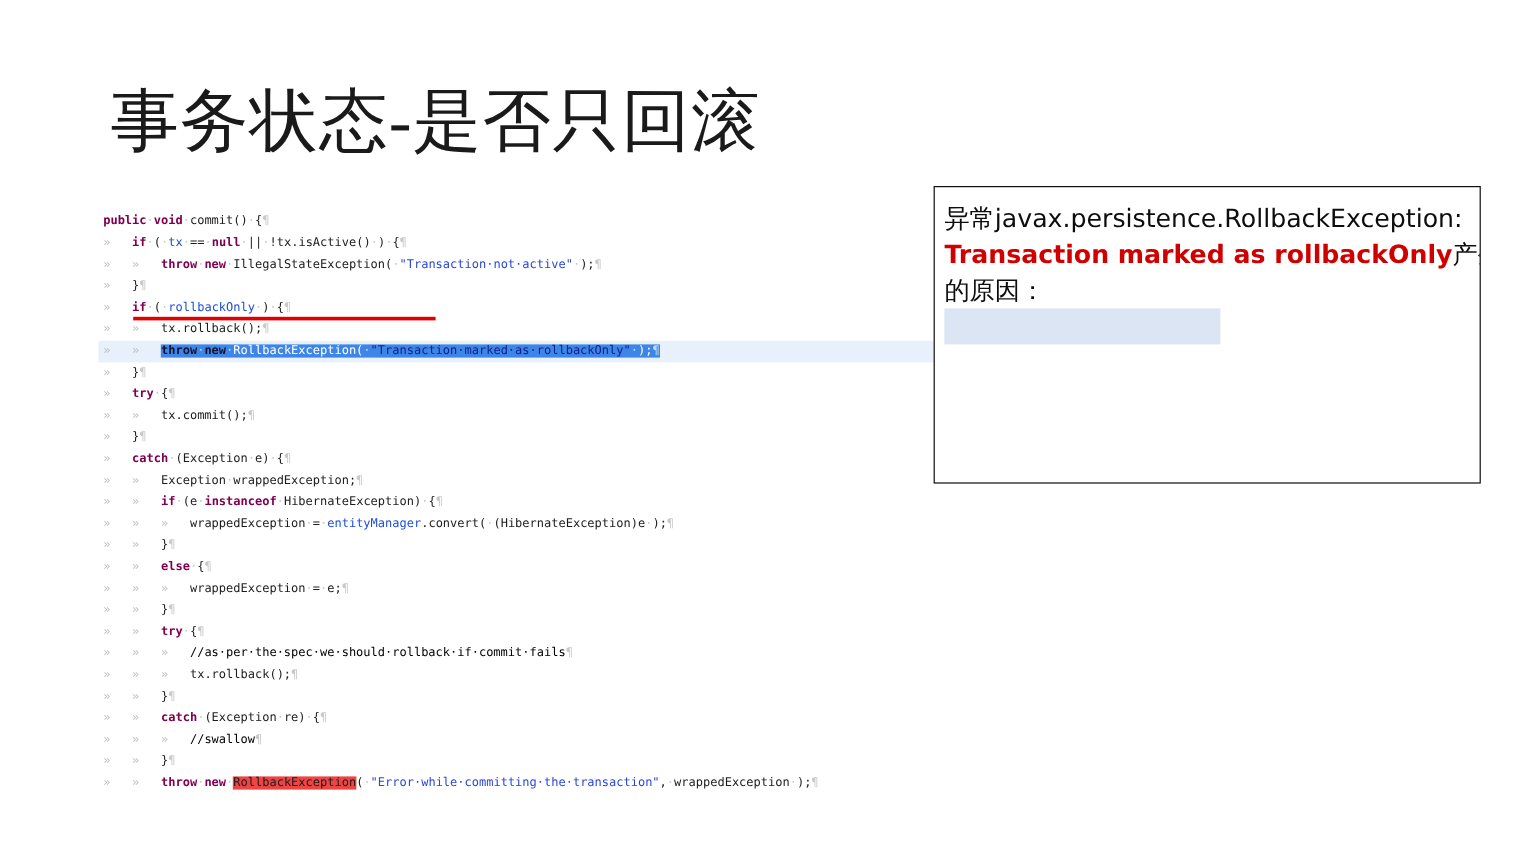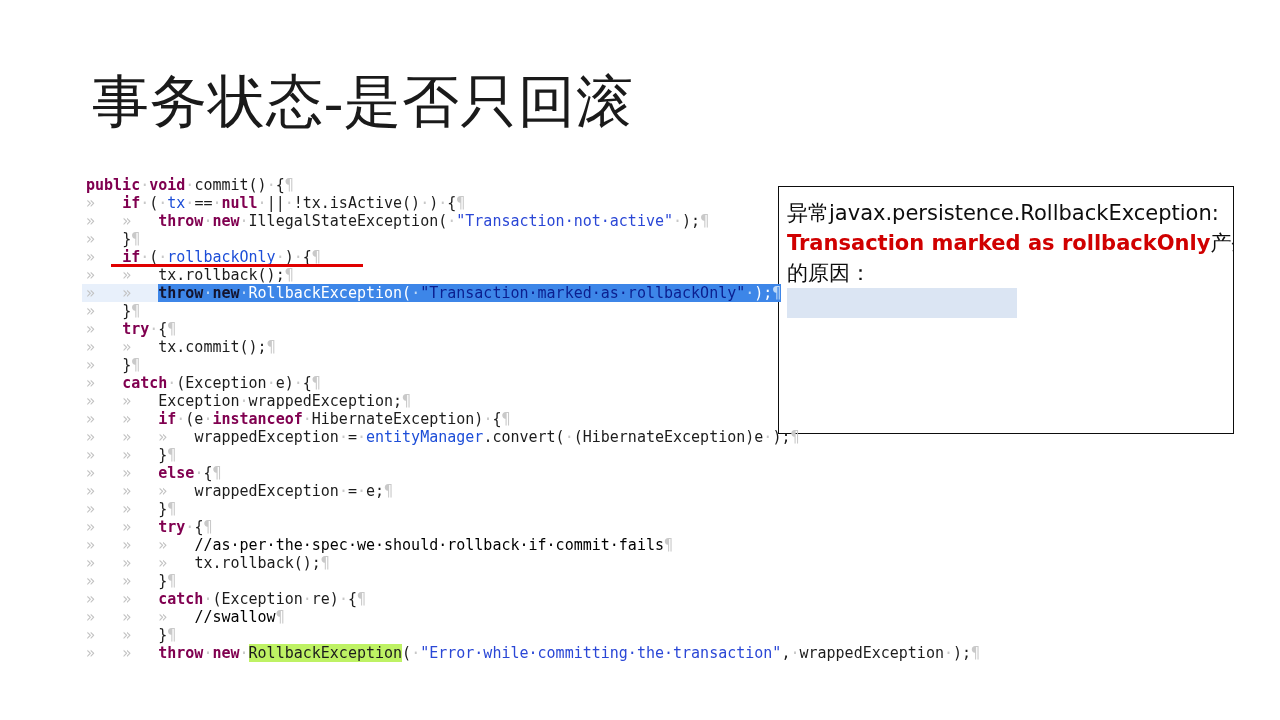--- a/index.html
+++ b/index.html
@@ -30,21 +30,21 @@
     font-family: Liberation Serif, serif;
   }
 
   
   #code-listing {
     position: absolute;
     left: 86px;
     top: 176px;
     width: 820px;
     font-family: "DejaVu Sans Mono", "Liberation Mono", monospace;
-    font-size: 15px;
+    font-size: 10px;
     line-height: 18px;
     white-space: pre;
     color: #1c1c1c;
   }
   .code-line {
     position: relative;
     height: 18px;
     white-space: pre;
   }
   
@@ -71,38 +71,38 @@
   .cmt     { color: #000000; }
   .dot     { color: #c8c8c8; }
   .pilcrow { color: #c9c9c9; }
   .tabmark { color: #c2c2c2; }
   .sel     { background: #3d86e8; }
   .sel .plain { color: #ffffff; }
   .sel .kw    { color: #14142e; }
   .sel .str   { color: #0b1f8f; }
   .sel .dot   { color: #bfd9f7; }
   .sel .pilcrow { color: #bfd9f7; }
-  .idhl    { background: #bef264; }
+  .idhl    { background: #ef4444; }
 
   
   #red-underline {
     position: absolute;
     left: 111px;
     top: 264px;
     width: 252px;
     height: 3px;
     background: #e00000;
     z-index: 5;
   }
 
   
   #note-box {
     position: absolute;
     left: 778px;
-    top: 186px;
+    top: 155px;
     width: 456px;
     height: 248px;
     border: 1px solid #0d0d0d;
     background: #ffffff;
     box-sizing: border-box;
     overflow: hidden;
   }
   #note-body {
     position: absolute;
     left: 8px;

